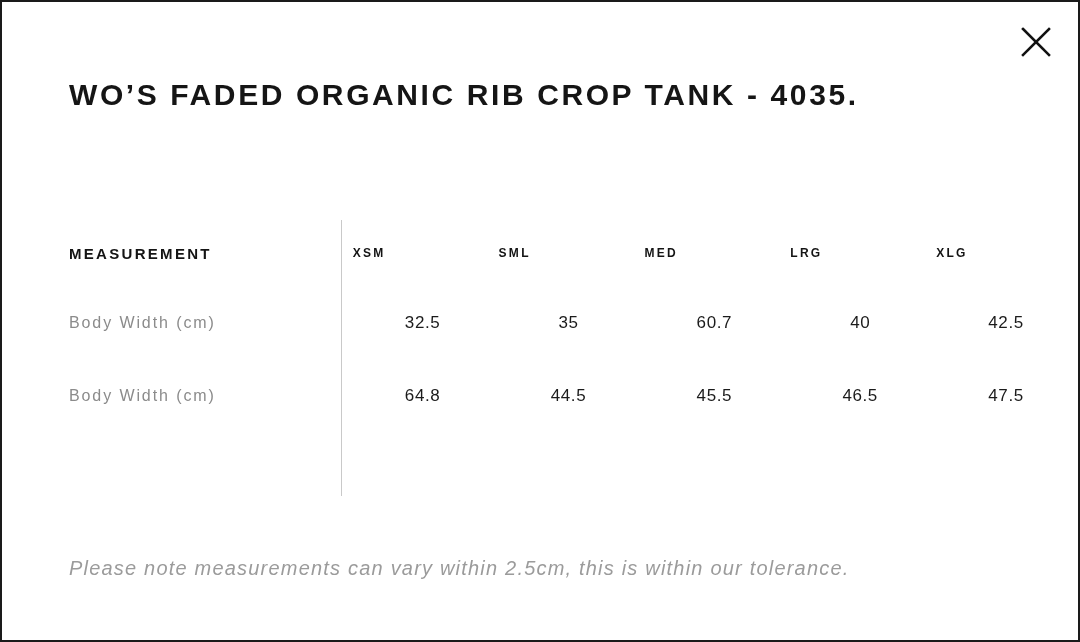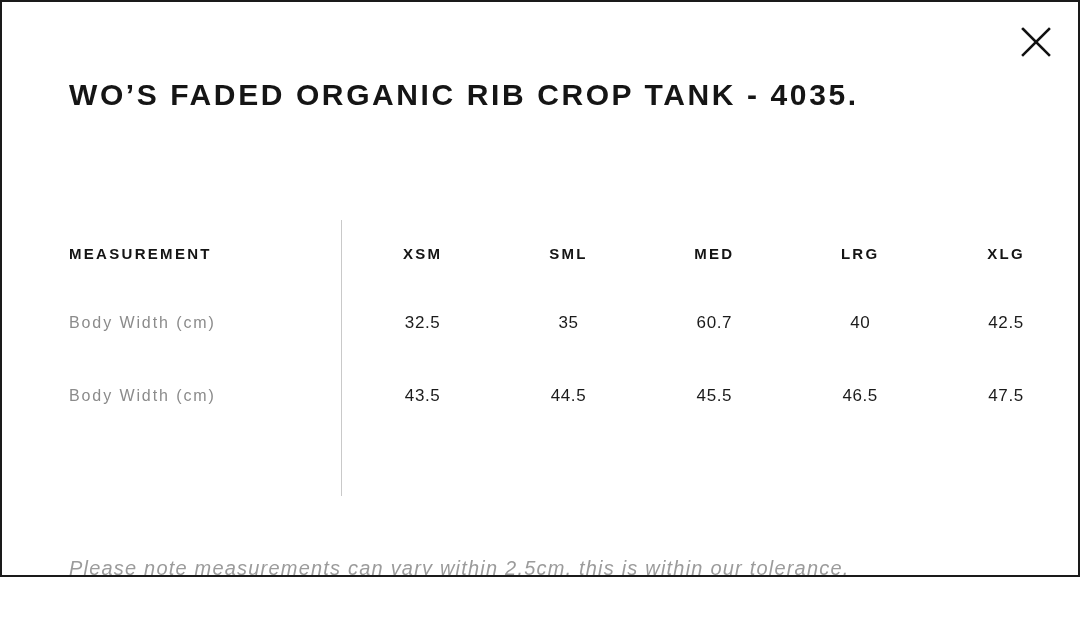--- a/index.html
+++ b/index.html
@@ -11,21 +11,21 @@
     width: 1080px;
     height: 642px;
     font-family: "Liberation Sans", sans-serif;
     -webkit-font-smoothing: antialiased;
   }
 
   .modal {
     position: relative;
     box-sizing: border-box;
     width: 1080px;
-    height: 577px;
+    height: 642px;
     background: #ffffff;
     border: 2px solid #1a1a1a;
     overflow: hidden;
   }
 
   
   .close-btn {
     position: absolute;
     top: 18px;
     right: 20px;
@@ -102,22 +102,22 @@
 
   .th-measurement {
     text-align: left;
     padding-left: 67px !important;
     font-size: 15px;
     font-weight: 700;
     letter-spacing: 2.3px;
     color: #141414;
   }
   .th-size {
-    text-align: center;
-    font-size: 15px;
+    text-align: left;
+    font-size: 12px;
     font-weight: 700;
     letter-spacing: 2.3px;
     color: #141414;
     padding-right: 6px !important;
   }
 
   .td-label {
     text-align: left;
     padding-left: 67px !important;
     font-size: 16px;
@@ -190,21 +190,21 @@
         <tr>
           <td class="td-label">Body Width (cm)</td>
           <td class="td-value">32.5</td>
           <td class="td-value">35</td>
           <td class="td-value">60.7</td>
           <td class="td-value">40</td>
           <td class="td-value">42.5</td>
         </tr>
         <tr>
           <td class="td-label">Body Width (cm)</td>
-          <td class="td-value">43.5</td>
+          <td class="td-value">64.8</td>
           <td class="td-value">44.5</td>
           <td class="td-value">45.5</td>
           <td class="td-value">46.5</td>
           <td class="td-value">47.5</td>
         </tr>
       </tbody>
     </table>
   </div>
 
   <p class="footnote">Please note measurements can vary within 2.5cm, this is within our tolerance.</p>

